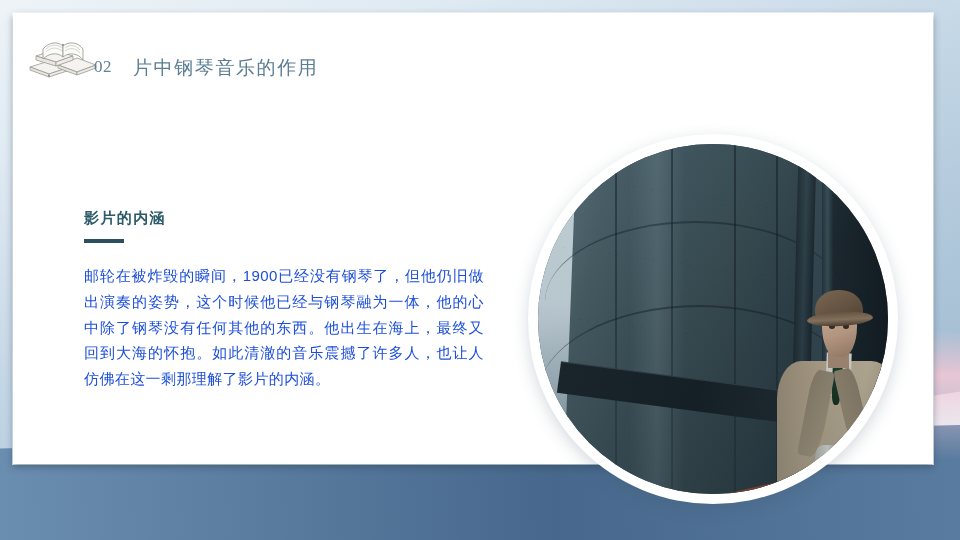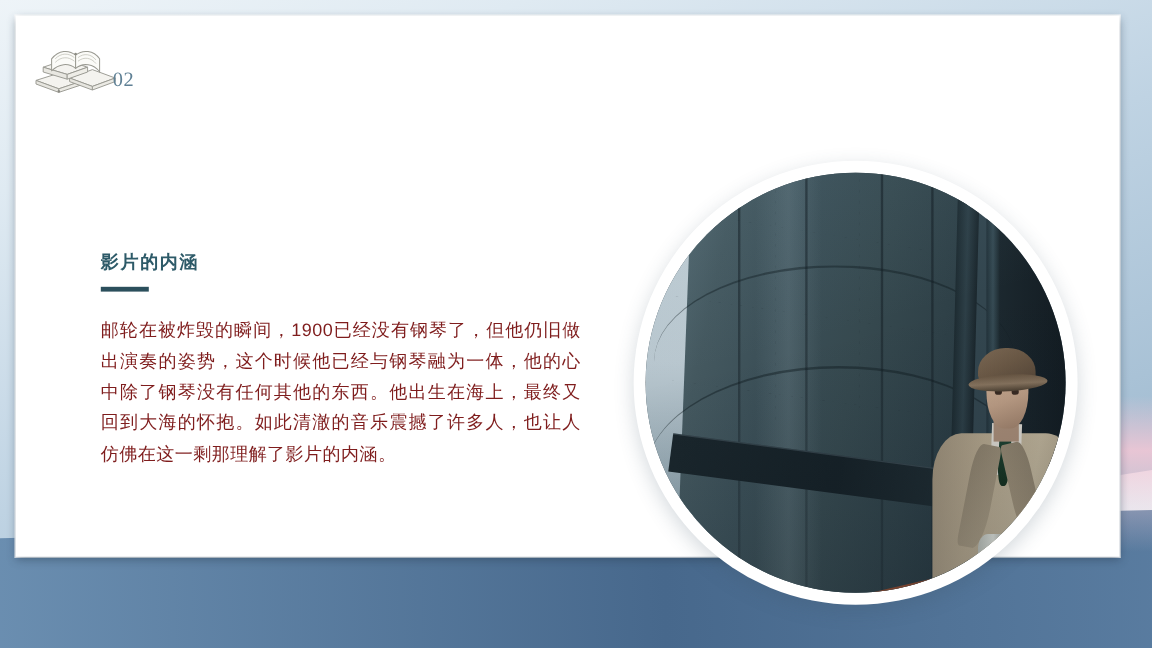--- a/index.html
+++ b/index.html
@@ -136,21 +136,21 @@
     background: #2b4f5c;
   }
 
   #body-text {
     position: absolute;
     left: 71px;
     top: 250px;
     width: 400px;
     font-size: 15px;
     line-height: 25.8px;
-    color: #7f1d1d;
+    color: #1d4ed8;
     letter-spacing: .4px;
     text-align: justify;
     text-justify: inter-ideograph;
   }
 
   
   #photo-circle {
     position: absolute;
     left: 515px;
     top: 121px;
@@ -371,20 +371,21 @@
           <path d="M21 25 C26 20, 32 20, 37 24"></path>
           <path d="M40 21 C45 17, 51 18, 55 23"></path>
           <path d="M40 24 C45 20, 51 21, 55 26"></path>
         </g>
         <circle cx="38" cy="18" r="1.1" fill="#8c8c84"></circle>
         <circle cx="24" cy="49" r="1.0" fill="#8c8c84"></circle>
       </svg>
 
       <div id="header-number">02</div>
 
+      <div id="header-title">片中钢琴音乐的作用</div>
     </div>
 
     <div id="subtitle">影片的内涵</div>
 
     <div id="subtitle-rule"></div>
 
     <p id="body-text">邮轮在被炸毁的瞬间，1900已经没有钢琴了，但他仍旧做出演奏的姿势，这个时候他已经与钢琴融为一体，他的心中除了钢琴没有任何其他的东西。他出生在海上，最终又回到大海的怀抱。如此清澈的音乐震撼了许多人，也让人仿佛在这一剩那理解了影片的内涵。</p>
 
     <div id="photo-circle">
       <div id="photo-inner">

